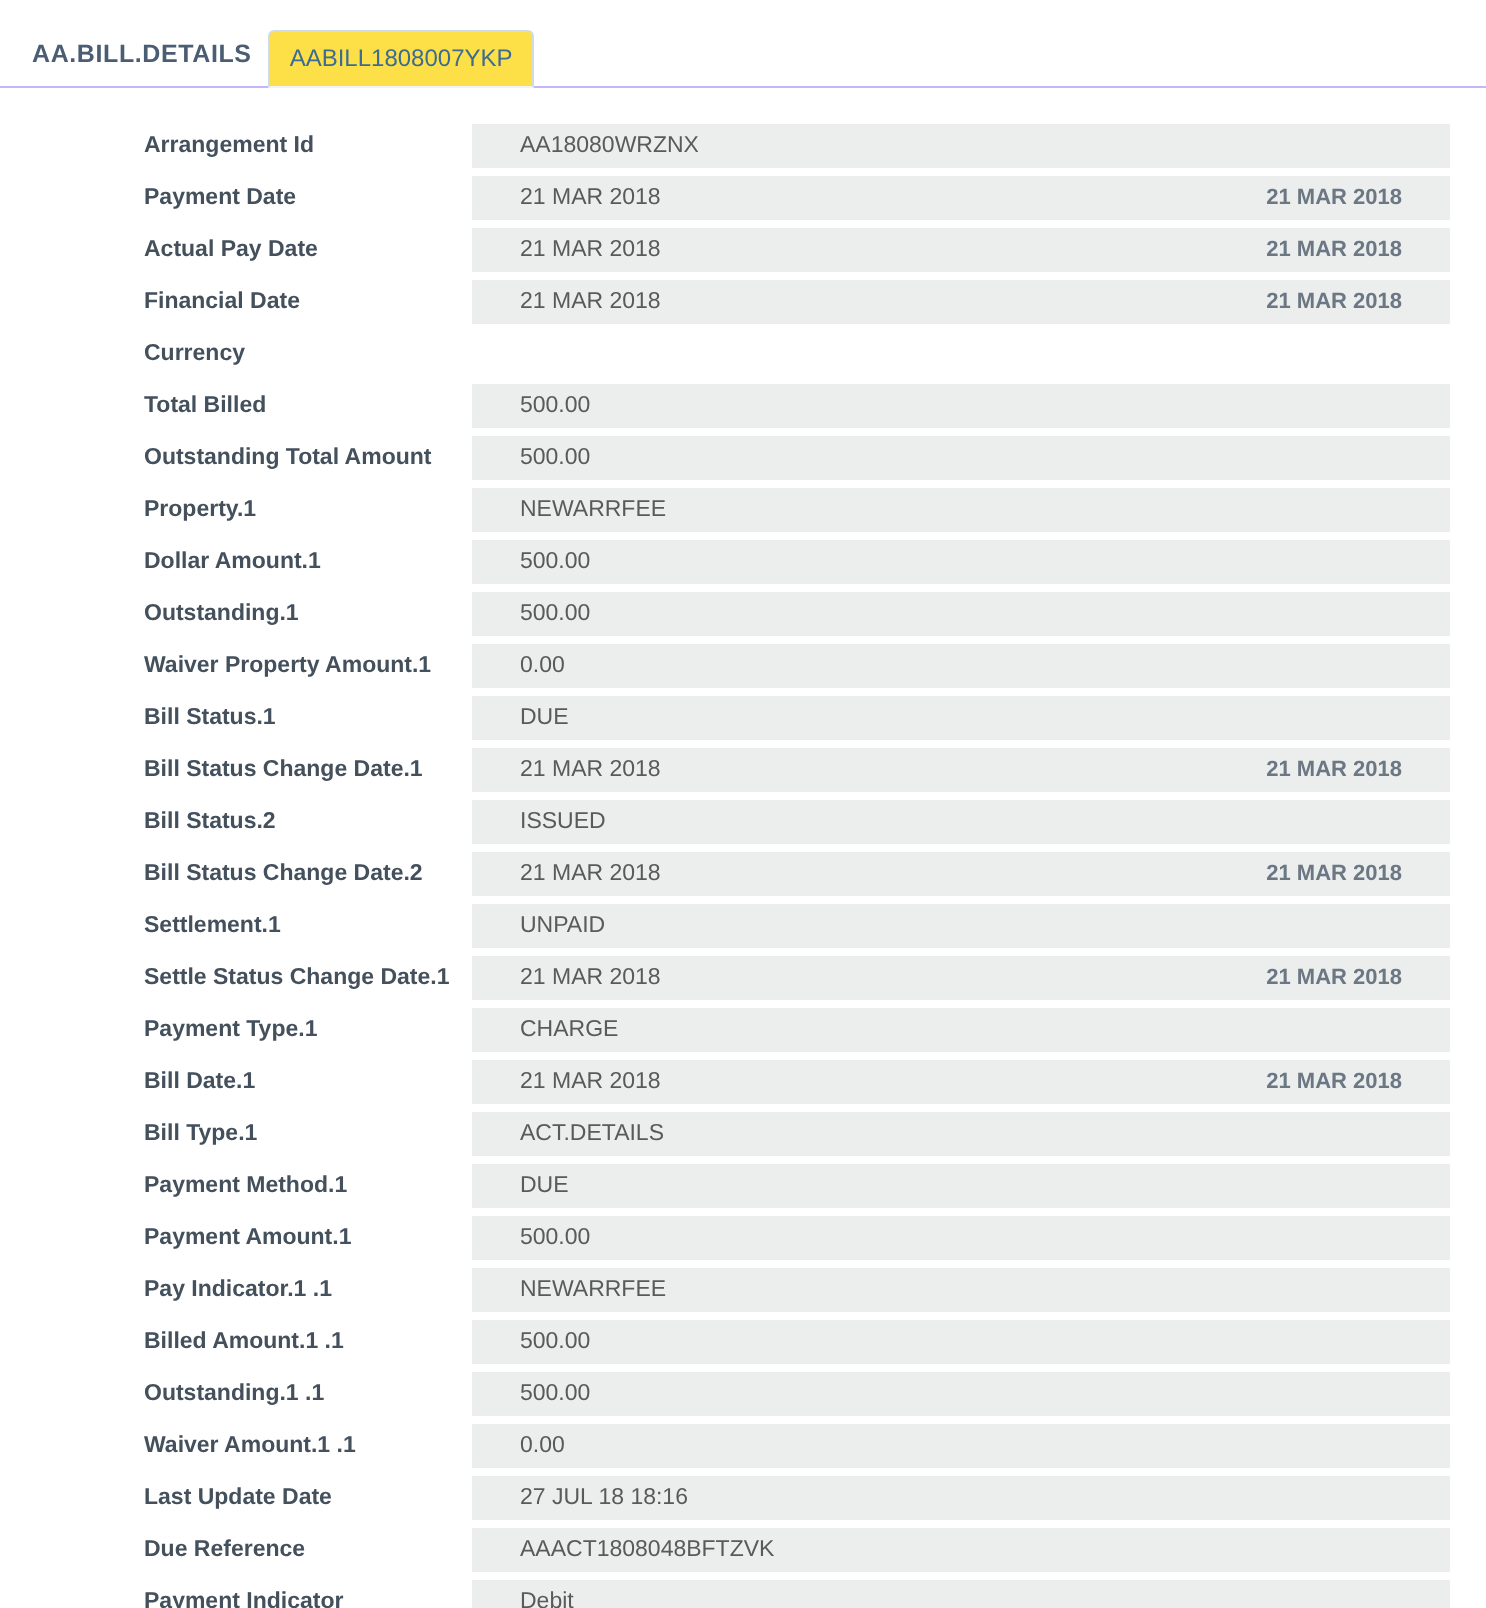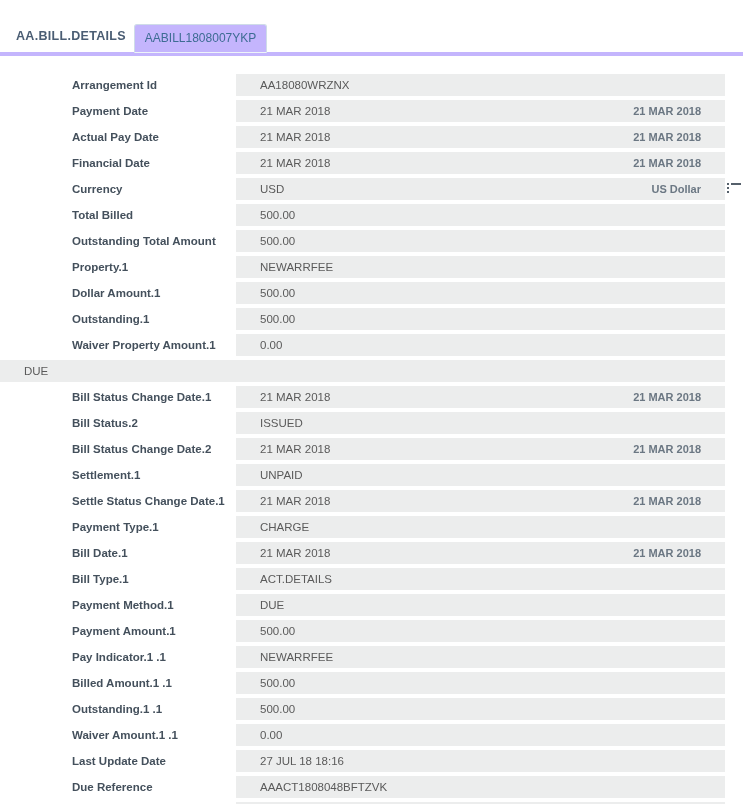--- a/index.html
+++ b/index.html
@@ -11,39 +11,39 @@
   }
   body {
     width: 743px;
     height: 804px;
     overflow: hidden;
     position: relative;
   }
 
   
   .tabbar {
-    height: 56px;
+    height: 44px;
     display: flex;
     align-items: flex-end;
     padding-left: 12px;
-    border-bottom: 4px solid #c4b5fd;
+    border-bottom: 1px solid #c4b5fd;
     background: #ffffff;
   }
   .tab-title {
     font-size: 12.5px;
     font-weight: bold;
     color: #4a5d73;
     letter-spacing: 0.3px;
     padding: 0 8px 9px 4px;
     white-space: nowrap;
   }
   .tab-chip {
     font-size: 12px;
     color: #3d6c93;
-    background: #c4b5fd;
+    background: #fde047;
     border: 1px solid #cfdce8;
     border-bottom: 1px solid #eef4f9;
     border-radius: 3px 3px 0 0;
     padding: 6px 10px 7px 10px;
     margin-bottom: -1px;
     white-space: nowrap;
     text-align: center;
   }
 
   
@@ -170,34 +170,20 @@
       <div class="label-cell">Financial Date</div>
       <div class="field-wrap">
         <div class="field">
           <span class="val">21 MAR 2018</span>
           <span class="aux">21 MAR 2018</span>
         </div>
       </div>
     </div>
     <div class="row">
       <div class="label-cell">Currency</div>
-      <div class="field-wrap">
-        <div class="field">
-          <span class="val">USD</span>
-          <span class="aux">US Dollar</span>
-        </div>
-        <span class="list-icon">
-          <b></b>
-          <b></b>
-          <b></b>
-          <i></i>
-          <i></i>
-          <i></i>
-        </span>
-      </div>
     </div>
     <div class="row">
       <div class="label-cell">Total Billed</div>
       <div class="field-wrap">
         <div class="field">
           <span class="val">500.00</span>
           <span class="aux"></span>
         </div>
       </div>
     </div>
@@ -240,20 +226,21 @@
     <div class="row">
       <div class="label-cell">Waiver Property Amount.1</div>
       <div class="field-wrap">
         <div class="field">
           <span class="val">0.00</span>
           <span class="aux"></span>
         </div>
       </div>
     </div>
     <div class="row">
+      <div class="label-cell">Bill Status.1</div>
       <div class="field-wrap">
         <div class="field">
           <span class="val">DUE</span>
           <span class="aux"></span>
         </div>
       </div>
     </div>
     <div class="row">
       <div class="label-cell">Bill Status Change Date.1</div>
       <div class="field-wrap">

